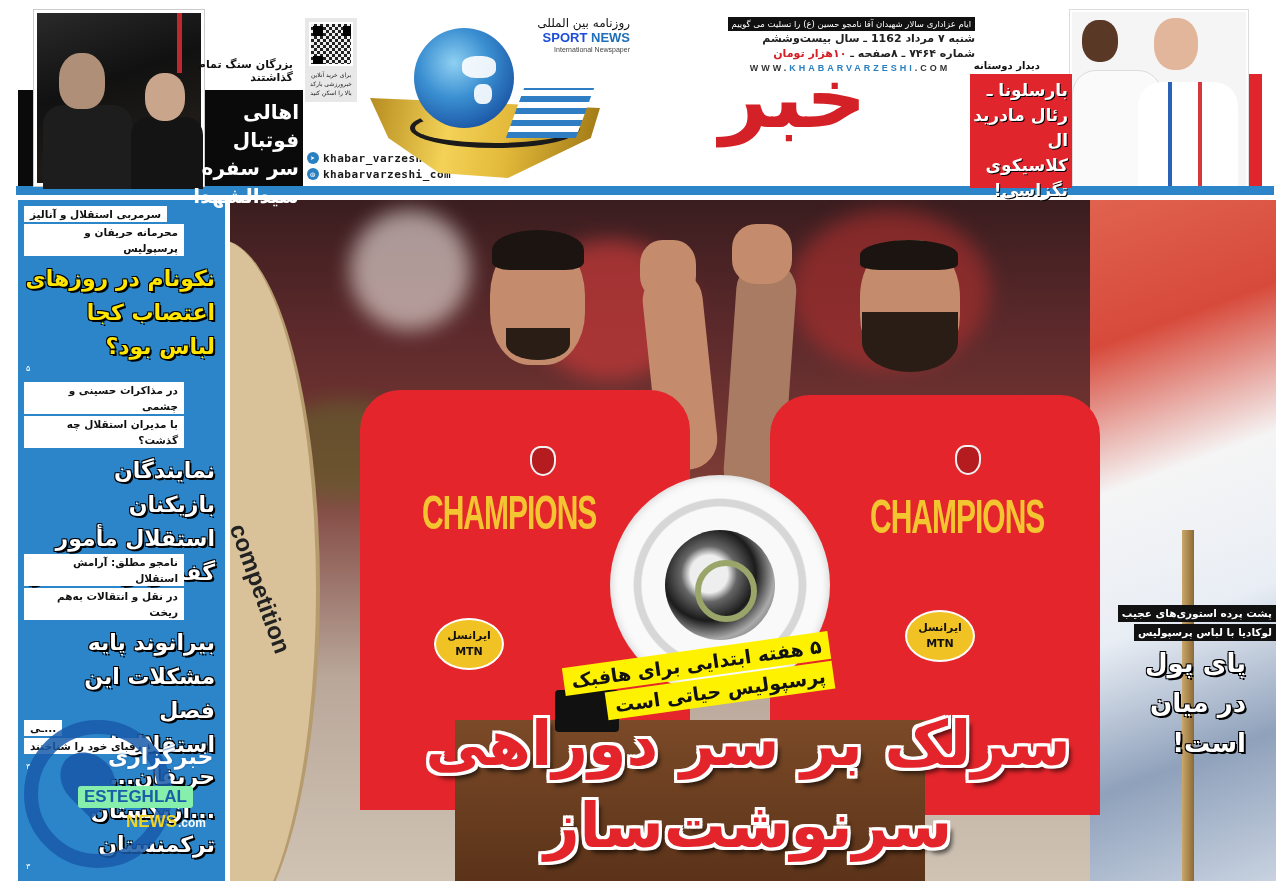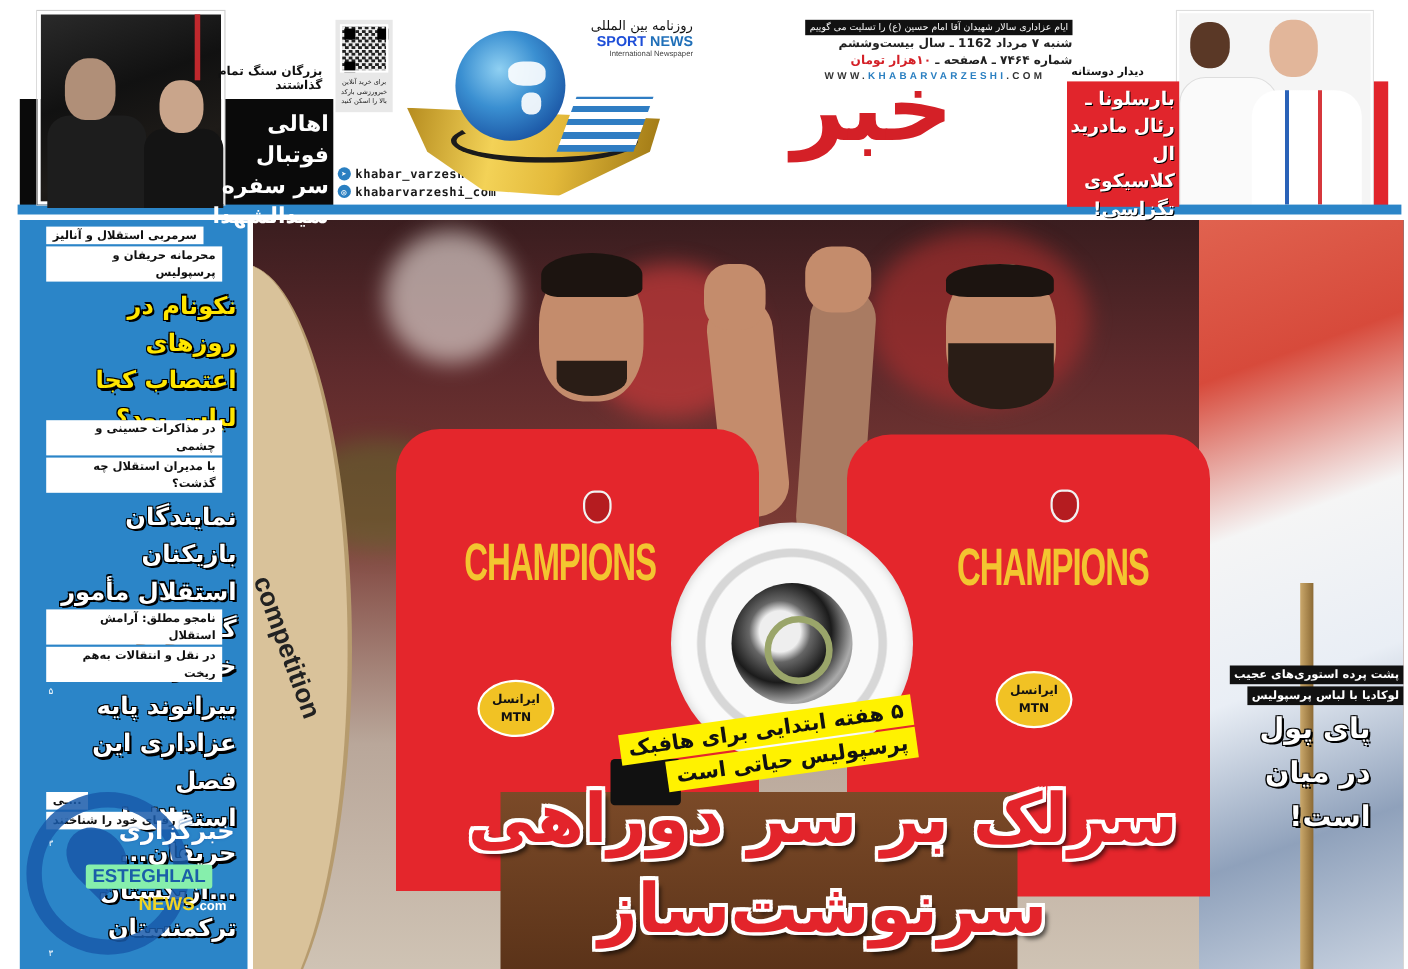--- a/index.html
+++ b/index.html
@@ -82,21 +82,21 @@
     .promo-right .photo .p2b { position:absolute; left:66px; top:70px; width:100px; height:110px; background: linear-gradient(90deg, #fff 0 30%, #2a62b8 30% 34%, #fff 34% 60%, #d6373c 60% 64%, #fff 64%); border-radius:24px 24px 0 0; }
     .promo-right .redpanel { position:absolute; left:0; top:64px; width:102px; height:114px; background:#e1252c; z-index:2; }
     .promo-right .kicker { position:absolute; right:230px; top:50px; width:80px; text-align:right; font-size:10px; font-weight:bold; color:#111; direction: rtl; z-index:3; white-space:nowrap;}
     .promo-right .headline { position:absolute; left:0; top:64px; width:102px; padding:4px 4px 0 0; text-align:right; font-size:17px; font-weight:bold; color:#fff; line-height:25px; direction: rtl; z-index:3; text-shadow:1px 1px 0 #000; }
 
     
     .rule { position:absolute; left:16px; top:186px; width:1258px; height:9px; background:#2b85c8; }
 
     
     .sidecol { position:absolute; left:18px; top:200px; width:207px; height:681px; background:#2b85c8; overflow:hidden; }
-    .story { position:absolute; left:0; width:207px;padding-left:18px; }
+    .story { position:absolute; left:0; width:207px; }
     .story .kicker { background:#fff; color:#111; font-size:10.5px; font-weight:bold; line-height:16px; padding:0 6px; margin-left:6px; margin-bottom:2px; width:fit-content; max-width:160px; direction: rtl; text-align:right; display:block;}
     .story .headline { font-size:22px; font-weight:bold; line-height:34px; text-align:right; padding:4px 10px 0 6px; direction: rtl; text-shadow: 2px 2px 0 #000, -1px -1px 0 #000, 1px -1px 0 #000, -1px 1px 0 #000; }
     .story .headline.yellow { color:#ffe600; }
     .story .headline.white { color:#fff; }
     .story .pagenum { font-size:8px; color:#fff; padding-left:8px; }
 
     .watermark { position:absolute; left:18px; top:714px; width:210px; height:170px; pointer-events:none; }
     .wm-ring { position:absolute; left:6px; top:6px; width:148px; height:148px; border-radius:50%; border:14px solid rgba(25,90,170,0.85); }
     .wm-pin { position:absolute; left:45px; top:36px; width:50px; height:60px; border-radius:50% 50% 50% 0; transform:rotate(-45deg); background:rgba(25,90,170,0.9); }
     .wm-fa { position:absolute; left:90px; top:30px; font-size:22px; font-weight:bold; color:#fff; direction: rtl; text-shadow:0 0 2px #1d5aa8; }
@@ -194,21 +194,21 @@
   <div class="sportnews">
     <div class="fa">روزنامه بین المللی</div>
     <div class="en">
       <span class="sport">SPORT</span>
       <span class="news">NEWS</span>
     </div>
     <div class="sub">International Newspaper</div>
   </div>
 
   <div class="issue">
-    <div class="mourning">ایام عزاداری سالار شهیدان آقا امام حسین (ع) را تسلیت می گوییم</div>
+    <div class="mourning">ایام عزاداری سالار شهیدان آقا نامجو حسین (ع) را تسلیت می گوییم</div>
     <div class="line">شنبه ۷ مرداد 1162 ـ سال بیست‌وششم</div>
     <div class="line">
       <span>شماره ۷۴۶۴ ـ ۸صفحه ـ</span>
       <span class="price">۱۰هزار تومان</span>
     </div>
     <div class="url">
       <span>WWW.</span><span class="k">KHABARVARZESHI</span><span>.COM</span>
     </div>
   </div>
 
@@ -254,21 +254,21 @@
       <div>گفت‌وگو با خطیر</div>
     </div>
     <div class="pagenum">۵</div>
   </div>
 
   <div class="story" style="top:354px;">
     <span class="kicker">نامجو مطلق: آرامش استقلال</span>
     <span class="kicker">در نقل و انتقالات به‌هم ریخت</span>
     <div class="headline white">
       <div>بیرانوند پایه</div>
-      <div>عزاداری این فصل</div>
+      <div>مشکلات این فصل</div>
       <div>استقلال است</div>
     </div>
     <div class="pagenum">۳</div>
   </div>
 
   <div class="story" style="top:520px;">
     <span class="kicker">...ـی</span>
     <span class="kicker">رقبای خود را شناختند</span>
     <div class="headline white">
       <div>حریفان...</div>

